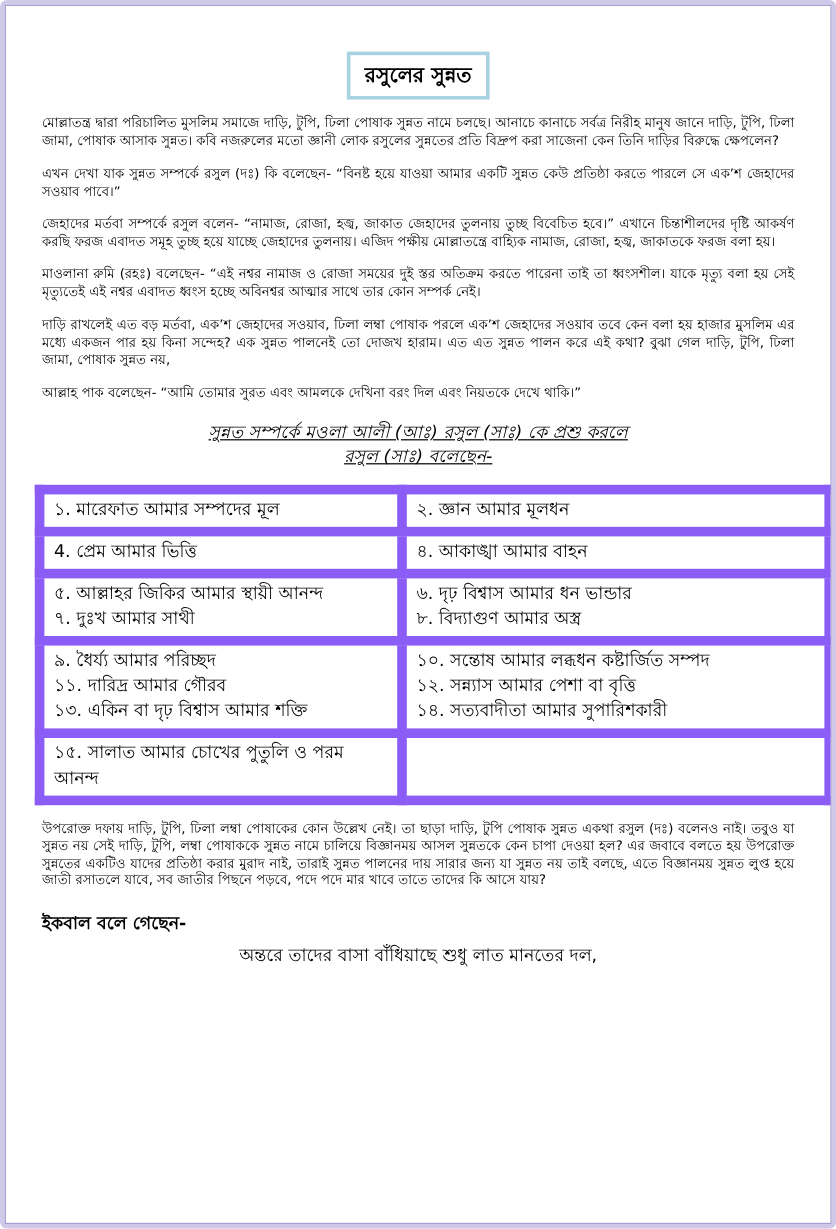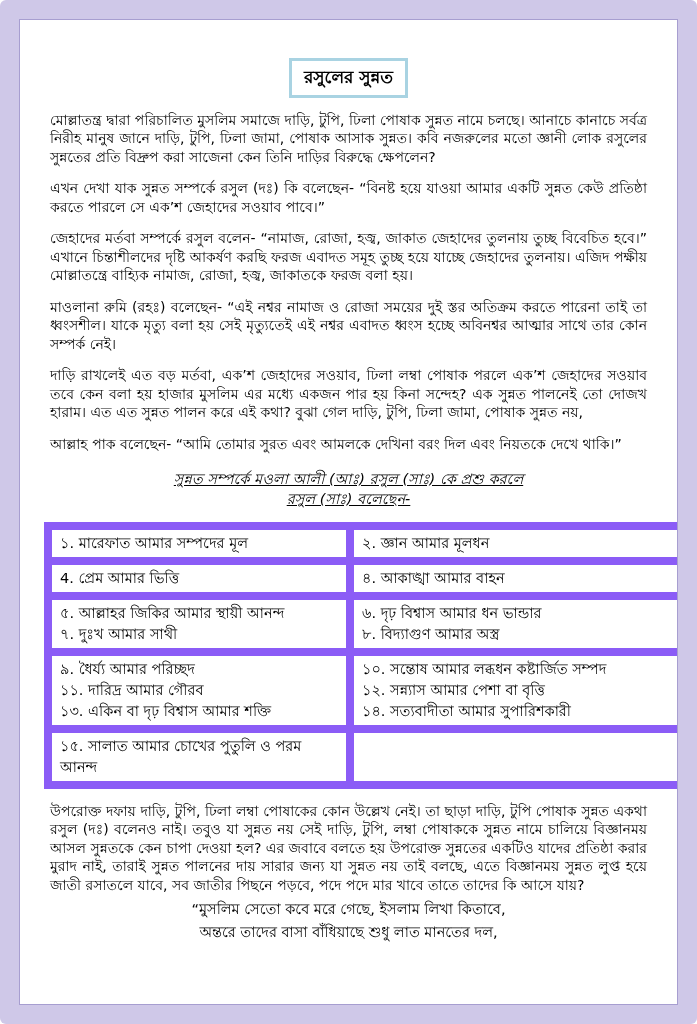--- a/index.html
+++ b/index.html
@@ -6,21 +6,21 @@
   body {
     width: 697px; height: 1024px;
     font-family: "DejaVu Sans", sans-serif;
     color: #000;
     background: #fff;
   }
   .frame {
     box-sizing: border-box;
     width: 697px; height: 1024px;
     background: #cfc8e8;
-    padding: 19px;
+    padding: 4px;
     border-radius: 6px;
   }
   .page {
     box-sizing: border-box;
     width: 100%; height: 100%;
     background: #ffffff;
     border: 1px solid #a79ed0;
     padding: 30px 24px 14px 24px;
     overflow: hidden;
   }
@@ -34,21 +34,21 @@
   }
   .subtitle {
     margin: 14px auto 0 auto;
     width: 94%;
     text-align: center;
     font-size: 15px;
     line-height: 1.35;
   }
   .para {
     margin: 13px 6px 0 6px;
-    font-size: 14px;
+    font-size: 11px;
     line-height: 1.32;
     text-align: justify;
   }
   .section-heading {
     margin: 16px auto 0 auto;
     text-align: center;
     font-size: 14.5px;
     line-height: 1.4;
   }
   .section-heading .u { text-decoration: underline; font-style: italic; }
@@ -148,21 +148,21 @@
           </td>
           <td class="col-right">
             <div></div>
           </td>
         </tr>
       </tbody>
     </table>
 
     <p class="para">উপরোক্ত দফায় দাড়ি, টুপি, ঢিলা লম্বা পোষাকের কোন উল্লেখ নেই। তা ছাড়া দাড়ি, টুপি পোষাক সুন্নত একথা রসুল (দঃ) বলেনও নাই। তবুও যা সুন্নত নয় সেই দাড়ি, টুপি, লম্বা পোষাককে সুন্নত নামে চালিয়ে বিজ্ঞানময় আসল সুন্নতকে কেন চাপা দেওয়া হল? এর জবাবে বলতে হয় উপরোক্ত সুন্নতের একটিও যাদের প্রতিষ্ঠা করার মুরাদ নাই, তারাই সুন্নত পালনের দায় সারার জন্য যা সুন্নত নয় তাই বলছে, এতে বিজ্ঞানময় সুন্নত লুপ্ত হয়ে জাতী রসাতলে যাবে, সব জাতীর পিছনে পড়বে, পদে পদে মার খাবে তাতে তাদের কি আসে যায়?</p>
 
+    <div class="closing-intro">ইকবাল বলে গেছেন-</div>
 
     <div class="poem">
-      <div>“মুসলিম সেতো কবে মরে গেছে, ইসলাম লিখা কিতাবে,</div>
       <div>অন্তরে তাদের বাসা বাঁধিয়াছে শুধু লাত মানতের দল,</div>
 
     </div>
 
   </div>
 </div>
 
 </body></html>

